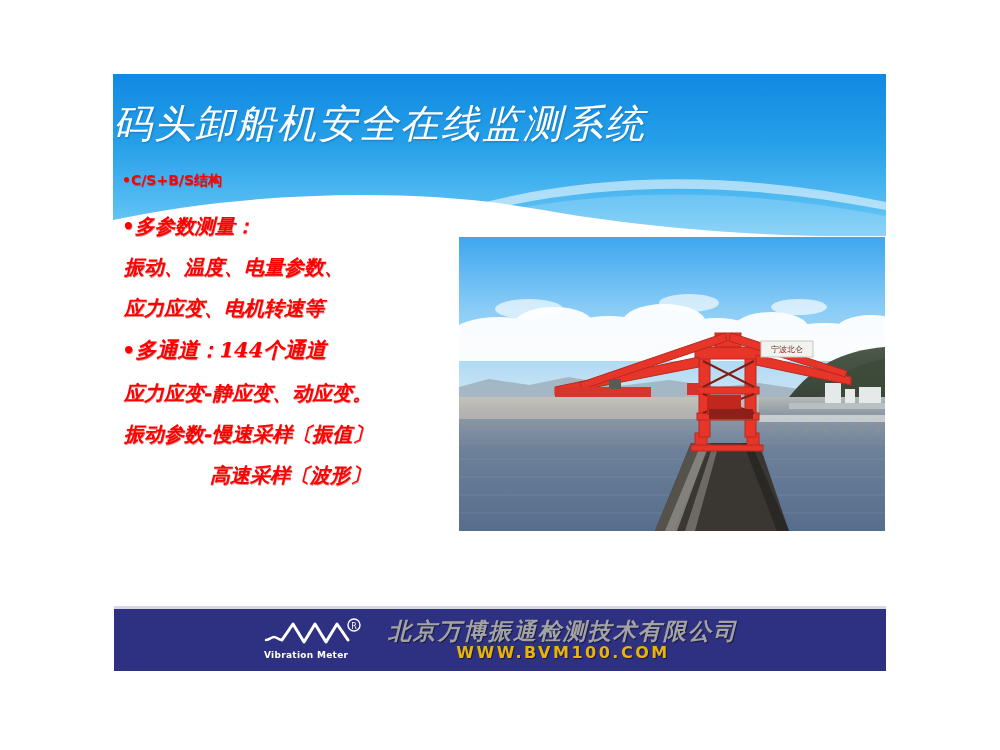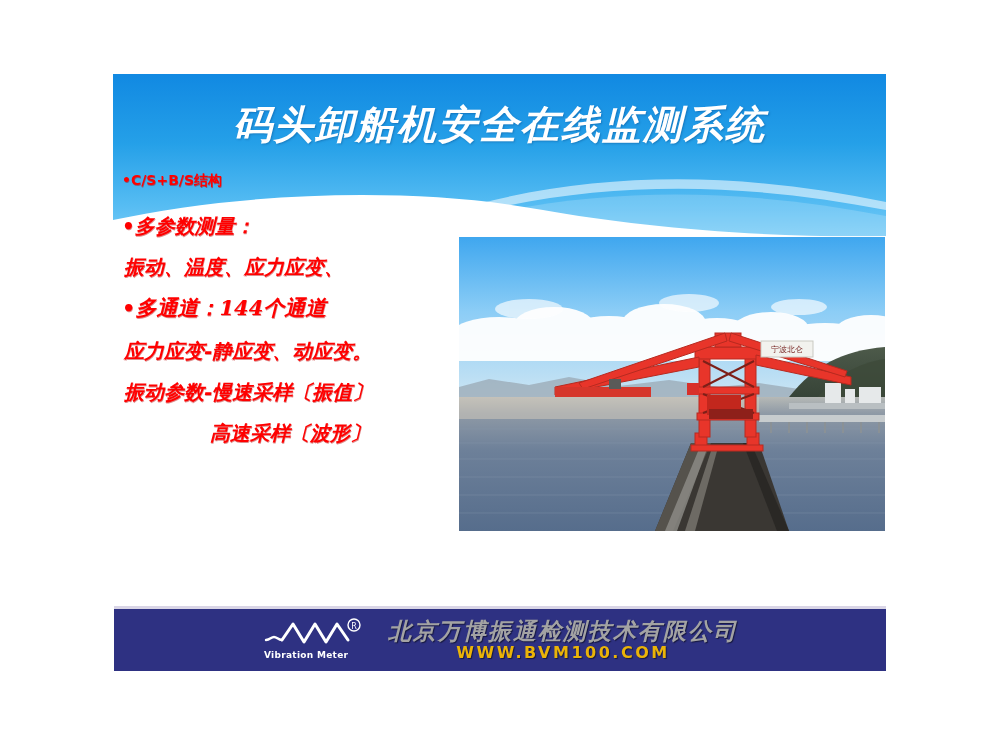--- a/index.html
+++ b/index.html
@@ -40,25 +40,25 @@
     position:absolute;
     left:113px; top:180px; width:773px; height:130px;
     overflow:hidden;
     pointer-events:none;
   }
 
   
   .title{
     position:absolute;
     left:113px; top:100px; width:773px;
-    text-align:center;
+    text-align:left;
     color:#ffffff;
     font-family:"DejaVu Serif","Liberation Serif",serif;
     font-size:39px;
-    font-weight:bold;
+    font-weight:normal;
     font-style:italic;
     letter-spacing:2px;
     line-height:48px;
     text-shadow:1px 1px 2px rgba(0,60,120,.35);
     white-space:nowrap;
   }
 
   
   .body-text{
     position:absolute;
@@ -151,21 +151,22 @@
   <svg class="swoosh" viewBox="0 0 773 130" preserveAspectRatio="none">
     <path d="M0,44 C120,18 260,12 420,34 C520,48 620,60 773,58 L773,0 L0,0 Z" fill="none"></path>
     <path d="M0,40 C130,12 300,6 430,30 C520,46 640,58 773,56 L773,130 L0,130 Z" fill="#ffffff"></path>
   </svg>
 
   <div class="title">码头卸船机安全在线监测系统</div>
 
   <div class="body-text">
     <div class="line l-csbs">•C/S+B/S结构</div>
     <div class="line l-a">•多参数测量：</div>
-    <div class="line l-b">振动、温度、应力应变、</div>
+    <div class="line l-b">振动、温度、电量参数、</div>
+    <div class="line l-c">应力应变、电机转速等</div>
     <div class="line l-d">•多通道：144个通道</div>
     <div class="line l-f">应力应变-静应变、动应变。</div>
     <div class="line l-g">振动参数-慢速采样〔振值〕</div>
     <div class="line l-h">高速采样〔波形〕</div>
   </div>
 
   <div class="photo">
     <svg viewBox="0 0 426 294" preserveAspectRatio="none">
       <defs>
         <linearGradient id="sky" x1="0" y1="0" x2="0" y2="1">

